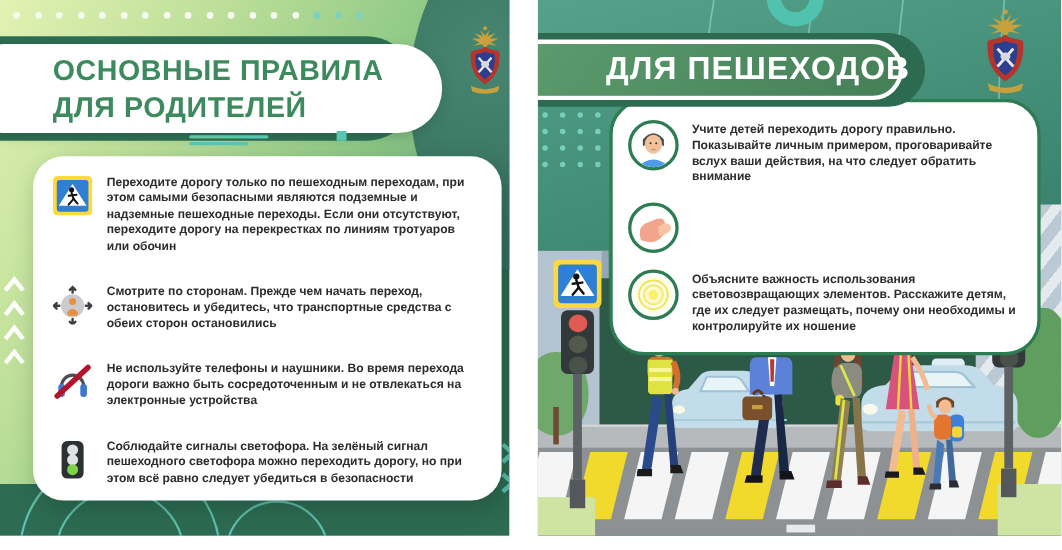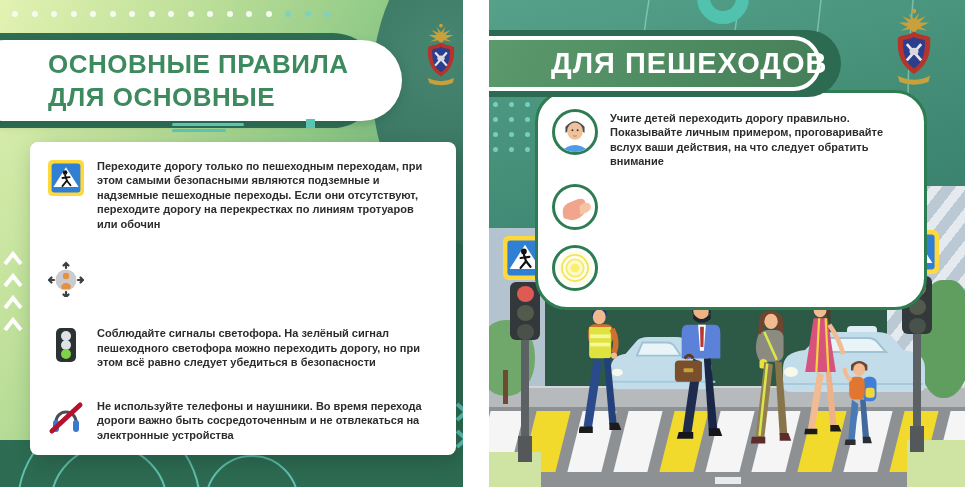--- a/index.html
+++ b/index.html
@@ -16,21 +16,21 @@
   .dotrow{position:absolute;left:12px;top:11px;display:flex;gap:13.5px;}
   .dotrow i{width:6px;height:6px;border-radius:50%;background:#f6fbef;}
   .dotrow i.teal{background:#7fd2c0;}
   #pl-band{position:absolute;left:0;top:33px;width:380px;height:95px;background:#2e6e54;border-radius:0 48px 48px 0;}
   #pl-pill{position:absolute;left:-36px;top:40px;width:438px;height:81px;background:#ffffff;border-radius:44px;
            box-shadow:0 4px 10px rgba(30,70,50,.25);}
   #pl-title{position:absolute;left:48px;top:48px;font-size:26px;line-height:33px;font-weight:800;
             letter-spacing:.5px;color:#3d8a5f;}
   .emblem{position:absolute;}
   
-  #rules-card{position:absolute;left:30px;top:142px;width:426px;height:313px;background:#ffffff;border-radius:8px;
+  #rules-card{position:absolute;left:30px;top:142px;width:426px;height:313px;background:#ffffff;border-radius:28px;
               box-shadow:6px 8px 20px rgba(25,60,45,.35);padding:17px 20px 13px 16px;box-sizing:border-box;
               display:flex;flex-direction:column;justify-content:space-between;z-index:6;}
   .rule{display:flex;align-items:flex-start;gap:11px;}
   .rule-icon{flex:0 0 40px;display:flex;justify-content:center;padding-top:1px;}
   .rule-text{margin:0;font-size:11px;font-weight:700;line-height:1.31;color:#2c2c2c;}
   
   .chev-col{position:absolute;left:3px;top:250px;display:flex;flex-direction:column;gap:6px;z-index:4;}
   .chev-right-col{position:absolute;left:453px;top:402px;display:flex;flex-direction:column;gap:7px;z-index:4;}
   .ring{position:absolute;border:2px solid rgba(105,209,190,.85);border-radius:50%;z-index:3;}
   .tsq{position:absolute;background:#59c6b4;z-index:5;}
@@ -43,21 +43,21 @@
   #bglines{position:absolute;left:0;top:0;z-index:1;}
   #pr-ring{position:absolute;left:208px;top:-28px;width:52px;height:52px;border-radius:50%;
            border:13px solid #50c2ae;box-sizing:border-box;z-index:2;}
   #pr-band{position:absolute;left:0;top:30px;width:352px;height:67px;background:#2c6b52;border-radius:0 40px 40px 0;z-index:7;}
   #pr-pill{position:absolute;left:-30px;top:36px;width:362px;height:55px;border-radius:40px;
            background:linear-gradient(120deg,#5d9c6e 0%,#457f58 100%);border:4px solid #ffffff;box-sizing:border-box;z-index:8;}
   #pr-title{position:absolute;left:62px;top:47px;font-size:29px;font-weight:800;letter-spacing:1px;color:#ffffff;z-index:9;}
   .dotgrid{position:absolute;left:4px;top:102px;display:grid;grid-template-columns:repeat(4,6px);gap:10px;z-index:2;}
   .dotgrid i{width:5px;height:5px;border-radius:50%;background:rgba(130,220,205,.8);}
   
-  #tips-card{position:absolute;left:46px;top:90px;width:392px;background:#ffffff;border:3px solid #2e7d52;
+  #tips-card{position:absolute;left:65px;top:90px;width:392px;background:#ffffff;border:3px solid #2e7d52;
              border-radius:32px;padding:16px 16px 16px 14px;box-sizing:border-box;display:flex;
              flex-direction:column;gap:15px;z-index:6;}
   .tip{display:flex;align-items:flex-start;gap:12px;}
   .tip-icon{flex:0 0 46px;width:46px;height:46px;border-radius:50%;border:3px solid #2e7d52;box-sizing:border-box;
             overflow:hidden;background:#ffffff;}
   .tip-text{margin:0;font-size:11px;font-weight:700;line-height:1.31;color:#2c2c2c;padding-top:2px;}
 
   
   #scene{position:absolute;left:0;top:0;width:476px;height:487px;z-index:3;}
   .bldg-left{position:absolute;left:0;top:228px;width:58px;height:180px;background:#b3c4d0;border-right:6px solid #93a7b5;}
@@ -141,21 +141,21 @@
         <i></i>
         <i class="teal"></i>
         <i class="teal"></i>
         <i class="teal"></i>
     </div>
 
     <div id="pl-band"></div>
     <div id="pl-pill"></div>
     <h1 id="pl-title" style="margin:0;z-index:6;">
       <span>ОСНОВНЫЕ ПРАВИЛА</span><br>
-      <span>ДЛЯ ОСНОВНЫЕ</span>
+      <span>ДЛЯ РОДИТЕЛЕЙ</span>
     </h1>
 
     <svg class="emblem" style="left:419px;top:22px;z-index:6;" width="44" height="64" viewBox="0 0 60 88">
         <use href="#emb"></use>
       </svg>
 
     <div class="tlines">
         <i></i>
         <i style="width:54px;"></i>
       </div>
@@ -177,42 +177,43 @@
             <circle cx="18" cy="15" r="3.2" fill="#e8903f"></circle>
             <path d="M13 25 q5 -6.5 10 0 l-1 3 h-8 z" fill="#e8903f"></path>
             <g stroke="#3c4043" stroke-width="2.2" fill="none" stroke-linecap="round">
               <path d="M18 7 V2 M15.5 4.5 L18 2 L20.5 4.5"></path>
               <path d="M18 31 V36 M15.5 33.5 L18 36 L20.5 33.5"></path>
               <path d="M6 19 H1 M3.5 16.5 L1 19 L3.5 21.5"></path>
               <path d="M30 19 H35 M32.5 16.5 L35 19 L32.5 21.5"></path>
             </g>
           </svg>
         </span>
+        <p class="rule-text">Смотрите по сторонам. Прежде чем начать переход, остановитесь и убедитесь, что транспортные средства с обеих сторон остановились</p>
+      </div>
+      <div class="rule">
+        <span class="rule-icon">
+          <svg width="36" height="36" viewBox="0 0 36 36">
+            <path d="M8 22 a10 10 0 0 1 20 0" stroke="#4a4f55" stroke-width="3" fill="none"></path>
+            <rect x="5" y="20" width="6" height="12" rx="3" fill="#3c77cf"></rect>
+            <rect x="25" y="20" width="6" height="12" rx="3" fill="#3c77cf"></rect>
+            <path d="M4 31 L32 5" stroke="#b5122e" stroke-width="5" stroke-linecap="round"></path>
+          </svg>
+        </span>
+        <p class="rule-text">Не используйте телефоны и наушники. Во время перехода дороги важно быть сосредоточенным и не отвлекаться на электронные устройства</p>
       </div>
       <div class="rule">
         <span class="rule-icon">
           <svg width="34" height="36" viewBox="0 0 34 36">
             <rect x="7" y="1" width="20" height="34" rx="5" fill="#2c3134"></rect>
             <circle cx="17" cy="9" r="5" fill="#dfe2e4"></circle>
             <circle cx="17" cy="18" r="5" fill="#dfe2e4"></circle>
             <circle cx="17" cy="27" r="5" fill="#7fd348"></circle>
           </svg>
         </span>
         <p class="rule-text">Соблюдайте сигналы светофора. На зелёный сигнал пешеходного светофора можно переходить дорогу, но при этом всё равно следует убедиться в безопасности</p>
-      </div>
-      <div class="rule">
-        <span class="rule-icon">
-          <svg width="36" height="36" viewBox="0 0 36 36">
-            <path d="M8 22 a10 10 0 0 1 20 0" stroke="#4a4f55" stroke-width="3" fill="none"></path>
-            <rect x="5" y="20" width="6" height="12" rx="3" fill="#3c77cf"></rect>
-            <rect x="25" y="20" width="6" height="12" rx="3" fill="#3c77cf"></rect>
-            <path d="M4 31 L32 5" stroke="#b5122e" stroke-width="5" stroke-linecap="round"></path>
-          </svg>
-        </span>
-        <p class="rule-text">Не используйте телефоны и наушники. Во время перехода дороги важно быть сосредоточенным и не отвлекаться на электронные устройства</p>
       </div>
     </div>
 
     <div class="chev-col">
       <svg width="20" height="16">
           <path d="M2 14 L10 4 L18 14" stroke="#ffffff" stroke-width="4" fill="none"></path>
         </svg>
       <svg width="20" height="16">
           <path d="M2 14 L10 4 L18 14" stroke="#ffffff" stroke-width="4" fill="none"></path>
         </svg>
@@ -442,16 +443,17 @@
       </div>
       <div class="tip">
         <span class="tip-icon">
           <svg width="40" height="40" viewBox="0 0 46 46">
             <circle cx="23" cy="23" r="20" fill="#fffde8"></circle>
             <circle cx="23" cy="23" r="15" fill="none" stroke="#f0e45a" stroke-width="2"></circle>
             <circle cx="23" cy="23" r="10" fill="#fdf9c8" stroke="#f3ea6e" stroke-width="2"></circle>
             <circle cx="23" cy="23" r="5" fill="#fbf06a"></circle>
           </svg>
         </span>
+        <p class="tip-text">Объясните важность использования световозвращающих элементов. Расскажите детям, где их следует размещать, почему они необходимы и контролируйте их ношение</p>
       </div>
     </div>
   </section>
 </div>
 
 </body></html>

